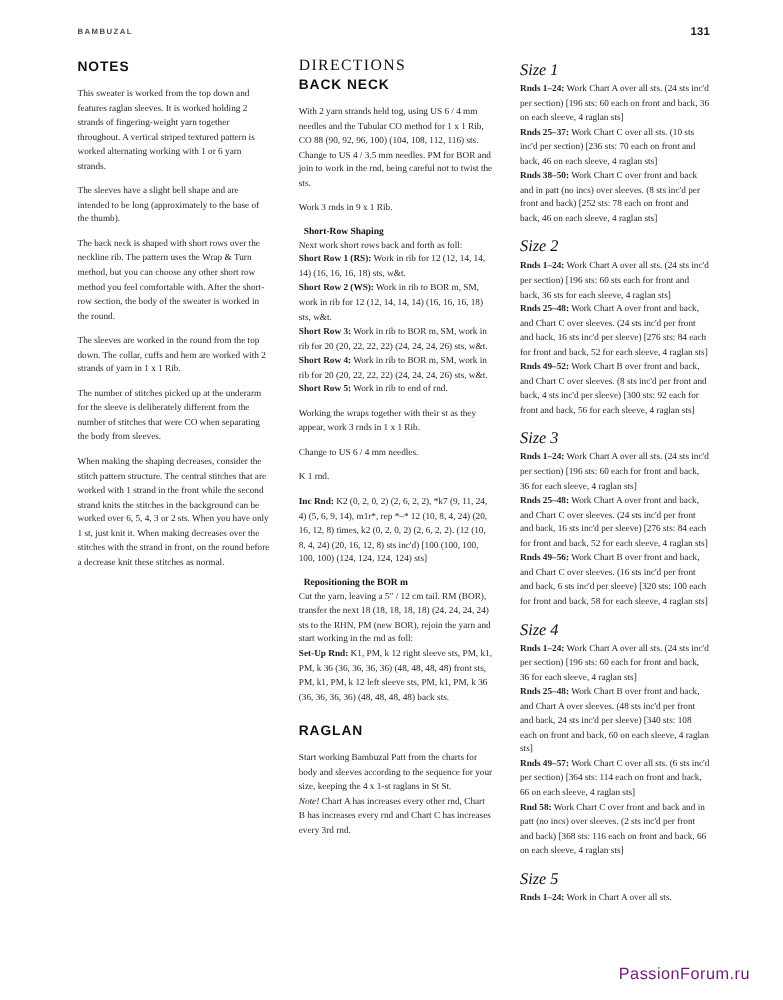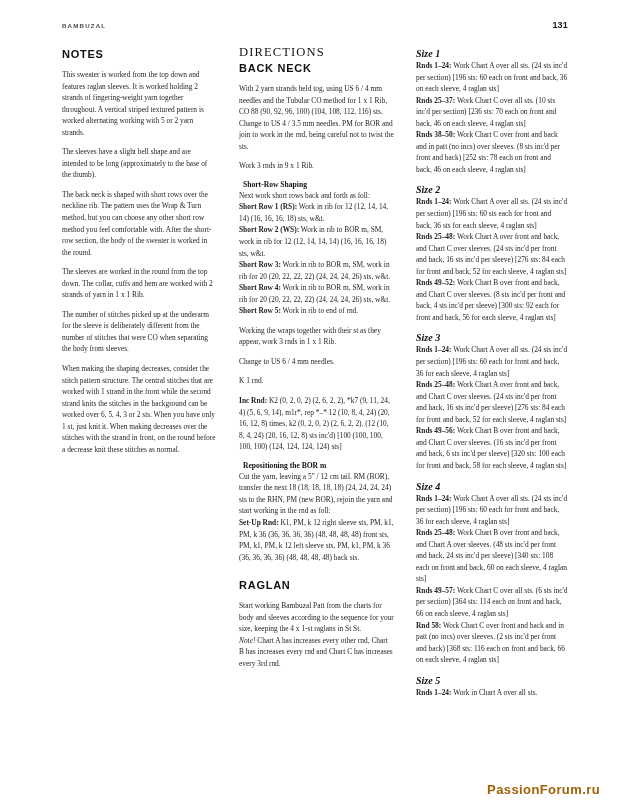--- a/index.html
+++ b/index.html
@@ -74,22 +74,22 @@
   }
   h3.sub {
     font-family: "Liberation Serif", serif;
     font-size: 7.6px;
     font-weight: 700;
     margin: 0 0 1px 4px;
     color: #111;
   }
   h4.size {
     font-family: "Liberation Serif", serif;
-    font-size: 10px;
-    font-weight: 700;
+    font-size: 13px;
+    font-weight: 400;
     font-style: italic;
     margin: 0 0 1px 0;
     color: #111;
   }
 
   p {
     margin: 0 0 8px 0;
     font-size: 7.4px;
     line-height: 11.55px;
     text-align: left;
@@ -100,42 +100,42 @@
   b { font-weight: 700; }
   i { font-style: italic; }
 
   .blk { margin-bottom: 9px; }
   .blk:last-child { margin-bottom: 0; }
 
   
   .watermark {
     position: absolute;
     right: 26px;
-    bottom: 3px;
+    bottom: 14px;
     font-family: "Liberation Sans", sans-serif;
     font-size: 13px;
-    font-weight: 700;
+    font-weight: 400;
     letter-spacing: .4px;
-    color: #a16207;
+    color: #701a75;
     user-select: none;
   }
 </style>
 </head>
 <body>
 
 <div class="page">
 
   <div class="runhead">BAMBUZAL</div>
   <div class="folio">131</div>
 
   <div class="cols">
 
     <div class="col left">
       <h2 class="sec">NOTES</h2>
-      <p>This sweater is worked from the top down and features raglan sleeves. It is worked holding 2 strands of fingering-weight yarn together throughout. A vertical striped textured pattern is worked alternating working with 5 or 2 yarn strands.</p>
+      <p>This sweater is worked from the top down and features raglan sleeves. It is worked holding 2 strands of fingering-weight yarn together throughout. A vertical striped textured pattern is worked alternating working with 1 or 6 yarn strands.</p>
       <p>The sleeves have a slight bell shape and are intended to be long (approximately to the base of the thumb).</p>
       <p>The back neck is shaped with short rows over the neckline rib. The pattern uses the Wrap &amp; Turn method, but you can choose any other short row method you feel comfortable with. After the short-row section, the body of the sweater is worked in the round.</p>
       <p>The sleeves are worked in the round from the top down. The collar, cuffs and hem are worked with 2 strands of yarn in 1 x 1 Rib.</p>
       <p>The number of stitches picked up at the underarm for the sleeve is deliberately different from the number of stitches that were CO when separating the body from sleeves.</p>
       <p>When making the shaping decreases, consider the stitch pattern structure. The central stitches that are worked with 1 strand in the front while the second strand knits the stitches in the background can be worked over 6, 5, 4, 3 or 2 sts. When you have only 1 st, just knit it. When making decreases over the stitches with the strand in front, on the round before a decrease knit these stitches as normal.</p>
     </div>
 
     <div class="col mid">
       <h1 class="dir">DIRECTIONS</h1>
 

